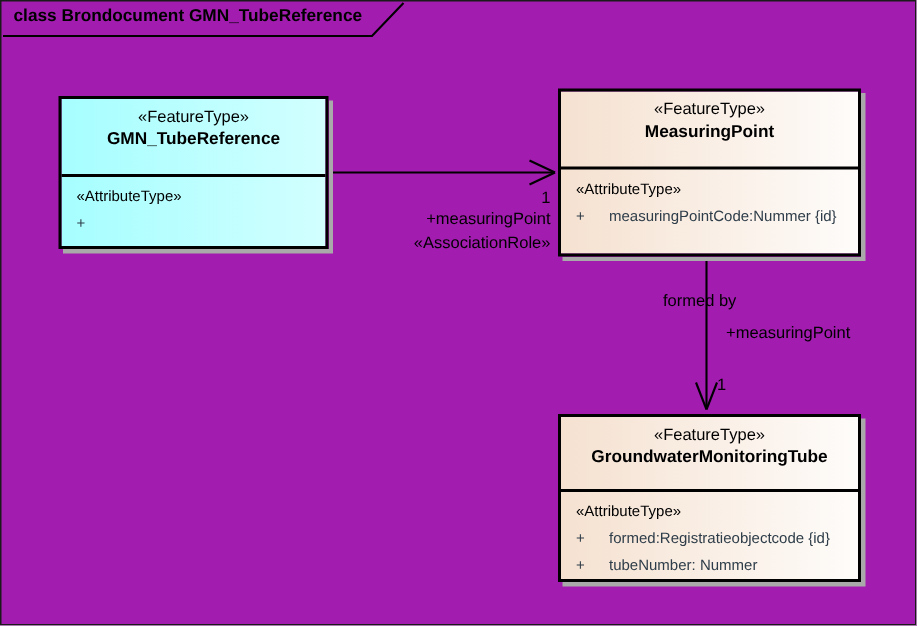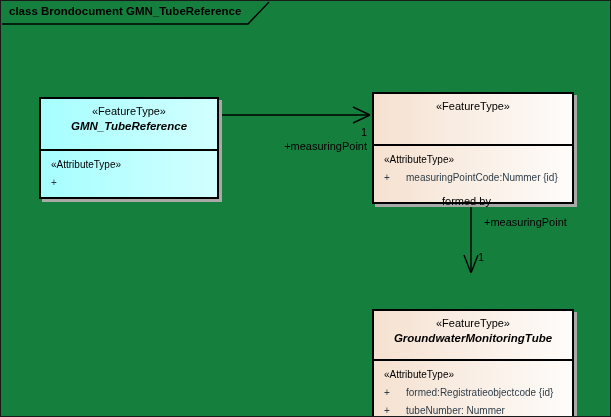--- a/index.html
+++ b/index.html
@@ -1,36 +1,35 @@
 <!DOCTYPE html>
 <html><head>
 <meta charset="utf-8">
 <style>
   html,body{margin:0;padding:0;background:#fff;}
   .canvas{
-    position:relative;width:611px;height:417px;background:#15803d;
+    position:relative;width:611px;height:417px;background:#a21caf;
     font-family:"Liberation Sans",sans-serif;color:#000;
     border:1px solid #1a1a1a;box-sizing:border-box;overflow:hidden;
   }
   .overlay{position:absolute;left:0;top:0;width:611px;height:417px;pointer-events:none;}
   .frame-title{
     position:absolute;left:8px;top:4px;font-size:11.5px;font-weight:bold;color:#000;white-space:nowrap;
   }
   .uml-box{
     position:absolute;border:2px solid #000;box-sizing:border-box;
     box-shadow:3px 3px 0 #a9a9a9;
-    margin-top:33px;
   }
   .box-cyan{background:linear-gradient(90deg,#a6feff,#d2ffff);}
   .box-tan{background:linear-gradient(90deg,#f5e1d0,#fefcfa);}
   .box-header{
     border-bottom:2px solid #000;text-align:center;padding-top:5px;line-height:15px;
   }
   .stereotype{font-size:11px;color:#000;}
-  .class-name{font-size:11.5px;font-weight:bold;color:#000;font-style:italic;}
+  .class-name{font-size:11.5px;font-weight:bold;color:#000;}
   .box-attrs{padding:6px 2px 0 10px;font-size:10px;line-height:15px;}
   .attr-stereotype{color:#000;margin-bottom:2px;}
   .attr-row{display:flex;color:#2e3d49;margin-top:3px;white-space:nowrap;}
   .attr-vis{width:22px;flex:0 0 22px;}
   .lbl{position:absolute;font-size:11px;color:#000;white-space:nowrap;}
   .lbl-right{text-align:right;}
 </style>
 </head>
 <body>
 
@@ -64,20 +63,21 @@
       <div class="attr-stereotype">«AttributeType»</div>
       <div class="attr-row">
         <span class="attr-vis">+</span>
       </div>
     </div>
   </div>
 
   <div class="uml-box box-tan" style="left:371px;top:58px;width:202px;height:112px;">
     <div class="box-header" style="height:45px;">
       <div class="stereotype">«FeatureType»</div>
+      <div class="class-name">MeasuringPoint</div>
     </div>
     <div class="box-attrs">
       <div class="attr-stereotype">«AttributeType»</div>
       <div class="attr-row">
         <span class="attr-vis">+</span>
         <span>measuringPointCode:Nummer {id}</span>
       </div>
     </div>
   </div>
 
@@ -94,18 +94,19 @@
       </div>
       <div class="attr-row">
         <span class="attr-vis">+</span>
         <span>tubeNumber: Nummer</span>
       </div>
     </div>
   </div>
 
   <div class="lbl lbl-right" style="left:306px;top:125px;width:60px;">1</div>
   <div class="lbl lbl-right" style="left:246px;top:139px;width:120px;">+measuringPoint</div>
+  <div class="lbl lbl-right" style="left:236px;top:155px;width:130px;">«AssociationRole»</div>
 
   <div class="lbl" style="left:441px;top:194px;">formed by</div>
   <div class="lbl" style="left:483px;top:215px;">+measuringPoint</div>
   <div class="lbl" style="left:477px;top:250px;">1</div>
 
 </div>
 
 </body></html>

